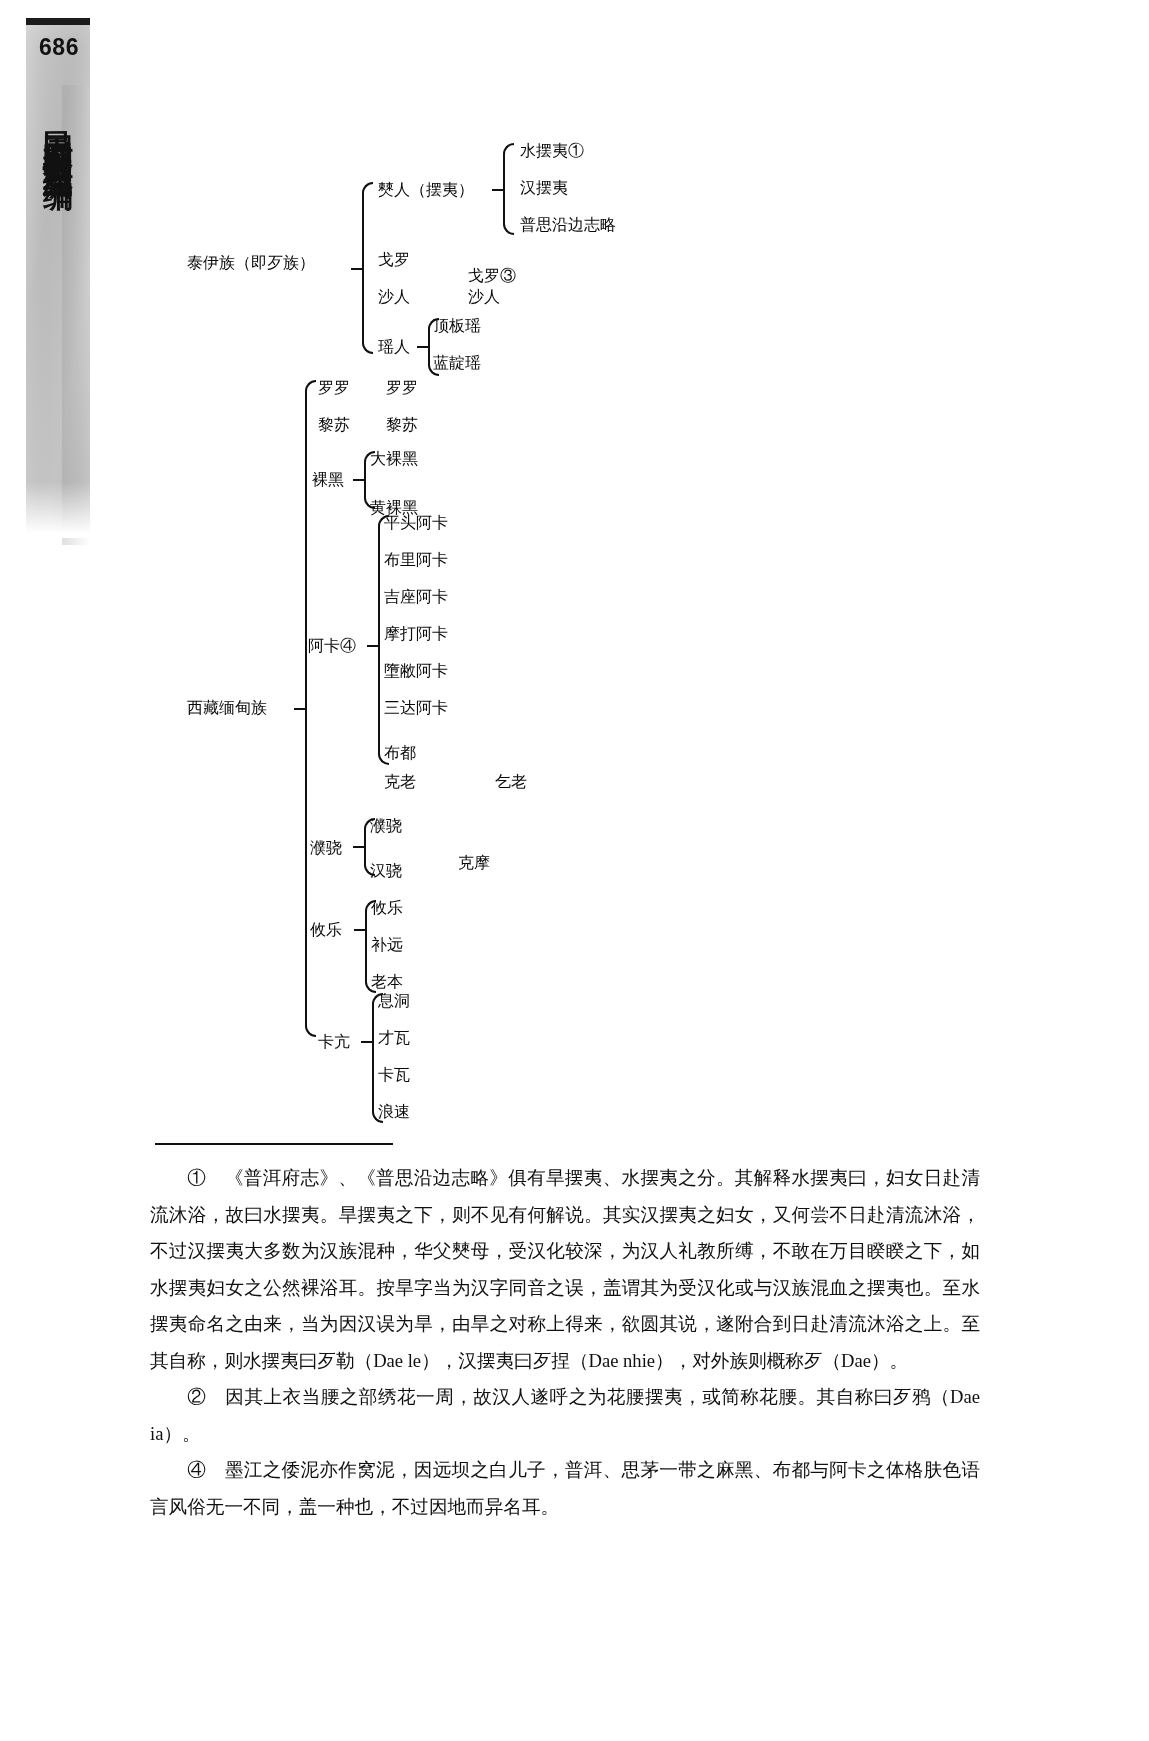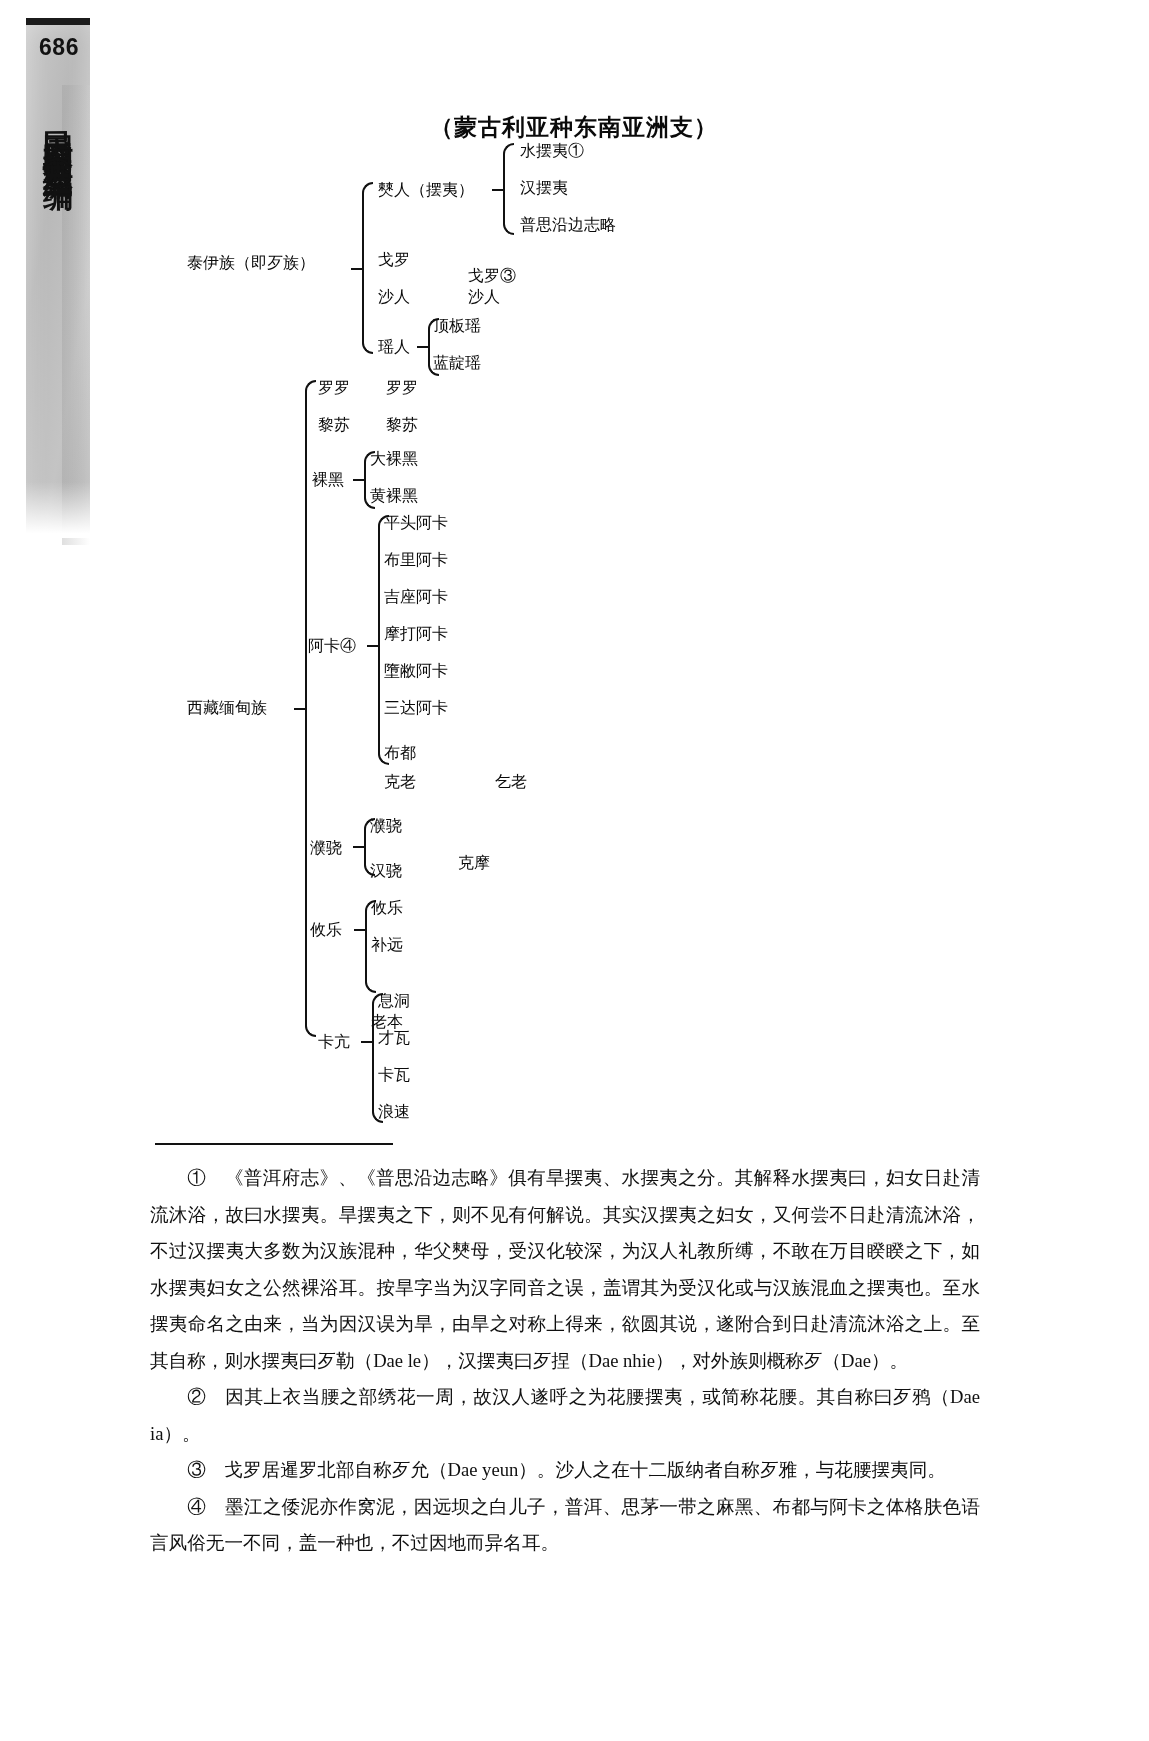--- a/index.html
+++ b/index.html
@@ -145,21 +145,20 @@
 <body>
 
 <div id="spine">
   <div id="spine-shade"></div>
 </div>
 <div id="page-number">686</div>
 <div id="spine-title">民国时期社会调查丛编（二编）</div>
 
 <div id="diagram">
 
-  <div class="hdr" style="left:280px; top:12px;">（蒙古利亚种东南亚洲支）</div>
 
   <div class="node" style="left:37px; top:155px;">泰伊族（即歹族）</div>
 
   <div class="brace" style="left:212px; top:82px; height:172px;"></div>
   <div class="tick" style="left:201px; top:168px;"></div>
 
   <div class="node" style="left:228px; top:82px;">僰人（摆夷）</div>
   <div class="brace" style="left:353px; top:43px; height:92px;"></div>
   <div class="tick" style="left:342px; top:89px;"></div>
   <div class="node" style="left:370px; top:43px;">水摆夷①</div>
@@ -186,21 +185,21 @@
   <div class="node" style="left:168px; top:280px;">罗罗</div>
   <div class="node" style="left:236px; top:280px;">罗罗</div>
 
   <div class="node" style="left:168px; top:317px;">黎苏</div>
   <div class="node" style="left:236px; top:317px;">黎苏</div>
 
   <div class="node" style="left:162px; top:372px;">裸黑</div>
   <div class="brace" style="left:214px; top:351px; height:58px;"></div>
   <div class="tick" style="left:203px; top:379px;"></div>
   <div class="node" style="left:220px; top:351px;">大裸黑</div>
-  <div class="node" style="left:220px; top:388px;text-align:center;">黄裸黑</div>
+  <div class="node" style="left:220px; top:400px;text-align:center;">黄裸黑</div>
 
   <div class="node" style="left:158px; top:538px;">阿卡④</div>
   <div class="brace" style="left:228px; top:415px; height:250px;"></div>
   <div class="tick" style="left:217px; top:545px;"></div>
   <div class="node" style="left:234px; top:415px;">平头阿卡</div>
   <div class="node" style="left:234px; top:452px;">布里阿卡</div>
   <div class="node" style="left:234px; top:489px;">吉座阿卡</div>
   <div class="node" style="left:234px; top:526px;">摩打阿卡</div>
   <div class="node" style="left:234px; top:563px;">墮敝阿卡</div>
   <div class="node" style="left:234px; top:600px;">三达阿卡</div>
@@ -213,38 +212,35 @@
   <div class="tick" style="left:203px; top:746px;"></div>
   <div class="node" style="left:220px; top:718px;">濮骁</div>
   <div class="node" style="left:220px; top:755px;margin-top:8px;">汉骁</div>
   <div class="node" style="left:308px; top:755px;">克摩</div>
 
   <div class="node" style="left:160px; top:822px;">攸乐</div>
   <div class="brace" style="left:215px; top:800px; height:93px;"></div>
   <div class="tick" style="left:204px; top:829px;"></div>
   <div class="node" style="left:221px; top:800px;">攸乐</div>
   <div class="node" style="left:221px; top:837px;">补远</div>
-  <div class="node" style="left:221px; top:914px;">老本</div>
+  <div class="node" style="left:221px; top:874px;">老本</div>
 
   <div class="node" style="left:168px; top:934px;">卡亢</div>
   <div class="brace" style="left:222px; top:893px; height:130px;"></div>
   <div class="tick" style="left:211px; top:941px;"></div>
   <div class="node" style="left:228px; top:893px;">息洞</div>
   <div class="node" style="left:228px; top:930px;">才瓦</div>
   <div class="node" style="left:228px; top:967px;">卡瓦</div>
   <div class="node" style="left:228px; top:1004px;">浪速</div>
 </div>
 
 <div id="fn-rule"></div>
 <div id="footnotes">
   <p class="fnpara">
     <span>①</span><span>　</span><span>《普洱府志》、《普思沿边志略》俱有旱摆夷、水摆夷之分。其解释水摆夷曰，妇女日赴清流沐浴，故曰水摆夷。旱摆夷之下，则不见有何解说。其实汉摆夷之妇女，又何尝不日赴清流沐浴，不过汉摆夷大多数为汉族混种，华父僰母，受汉化较深，为汉人礼教所缚，不敢在万目睽睽之下，如水摆夷妇女之公然裸浴耳。按旱字当为汉字同音之误，盖谓其为受汉化或与汉族混血之摆夷也。至水摆夷命名之由来，当为因汉误为旱，由旱之对称上得来，欲圆其说，遂附合到日赴清流沐浴之上。至其自称，则水摆夷曰歹勒（Dae le），汉摆夷曰歹捏（Dae nhie），对外族则概称歹（Dae）。</span>
   </p>
   <p class="fnpara">
     <span>②</span><span>　</span><span>因其上衣当腰之部绣花一周，故汉人遂呼之为花腰摆夷，或简称花腰。其自称曰歹鸦（Dae ia）。</span>
   </p>
   <p class="fnpara">
-    <span>③</span><span>　</span><span>戈罗居暹罗北部自称歹允（Dae yeun）。沙人之在十二版纳者自称歹雅，与花腰摆夷同。</span>
-  </p>
-  <p class="fnpara">
     <span>④</span><span>　</span><span>墨江之倭泥亦作窝泥，因远坝之白儿子，普洱、思茅一带之麻黑、布都与阿卡之体格肤色语言风俗无一不同，盖一种也，不过因地而异名耳。</span>
   </p>
 </div>
 
 </body></html>

